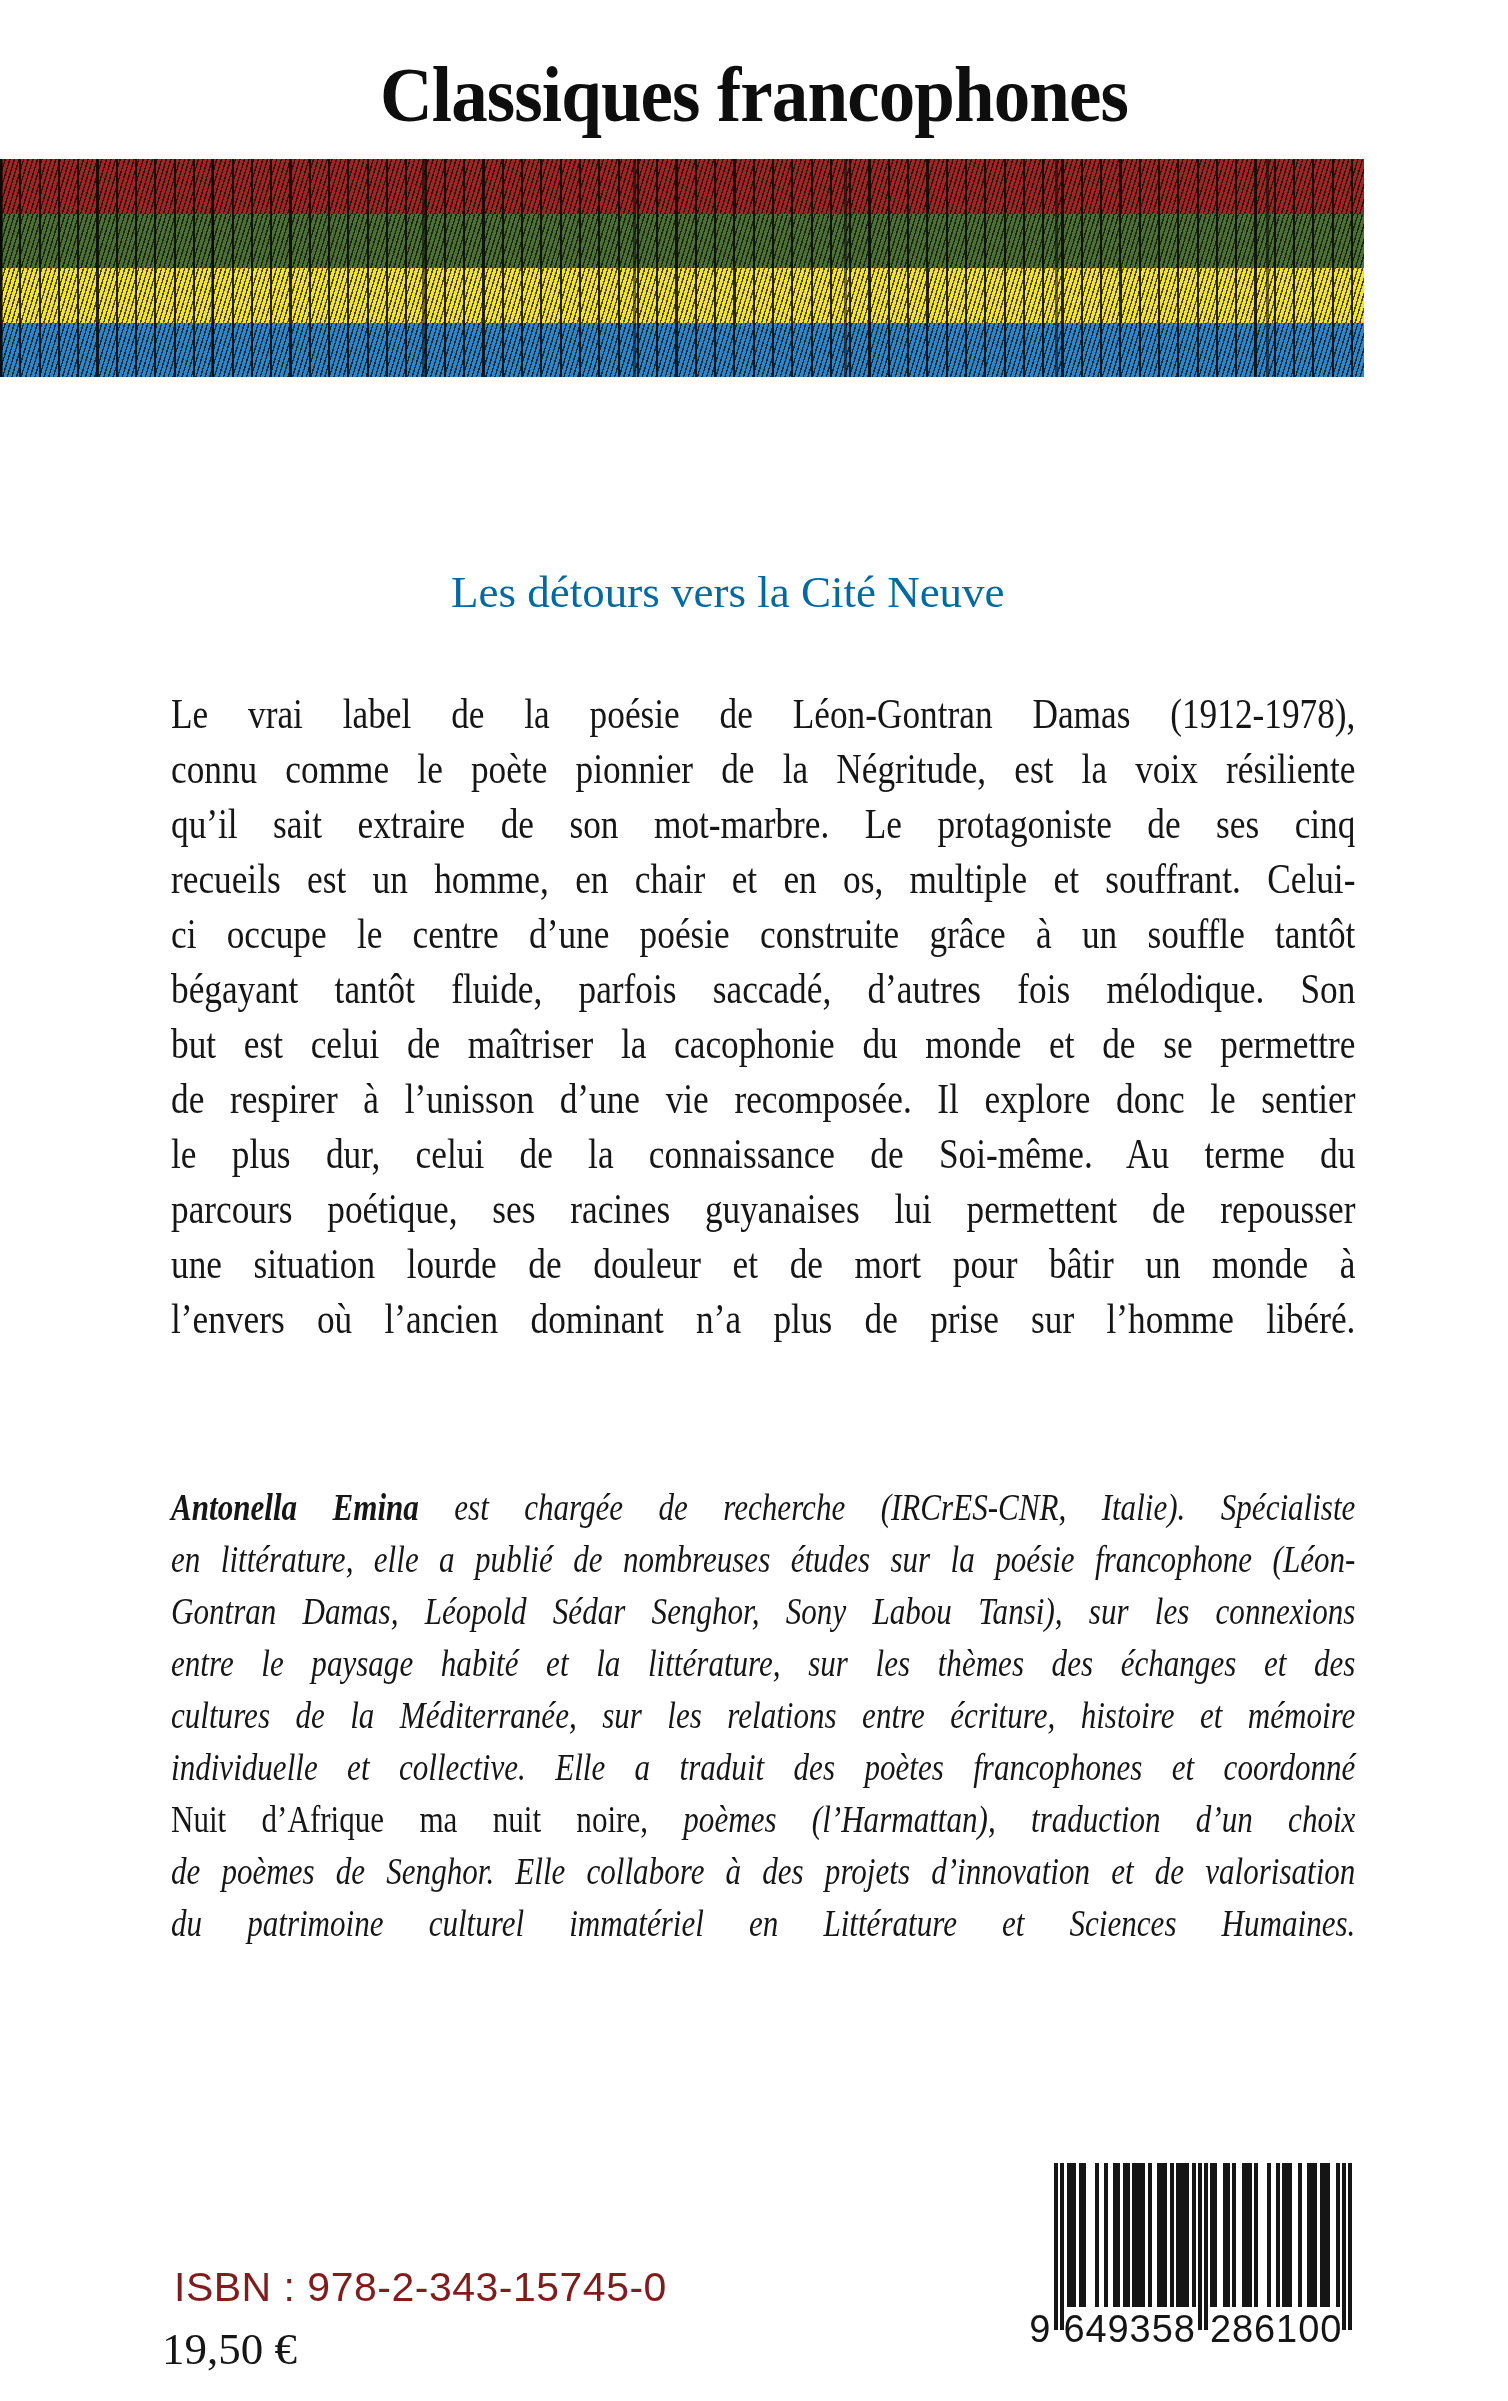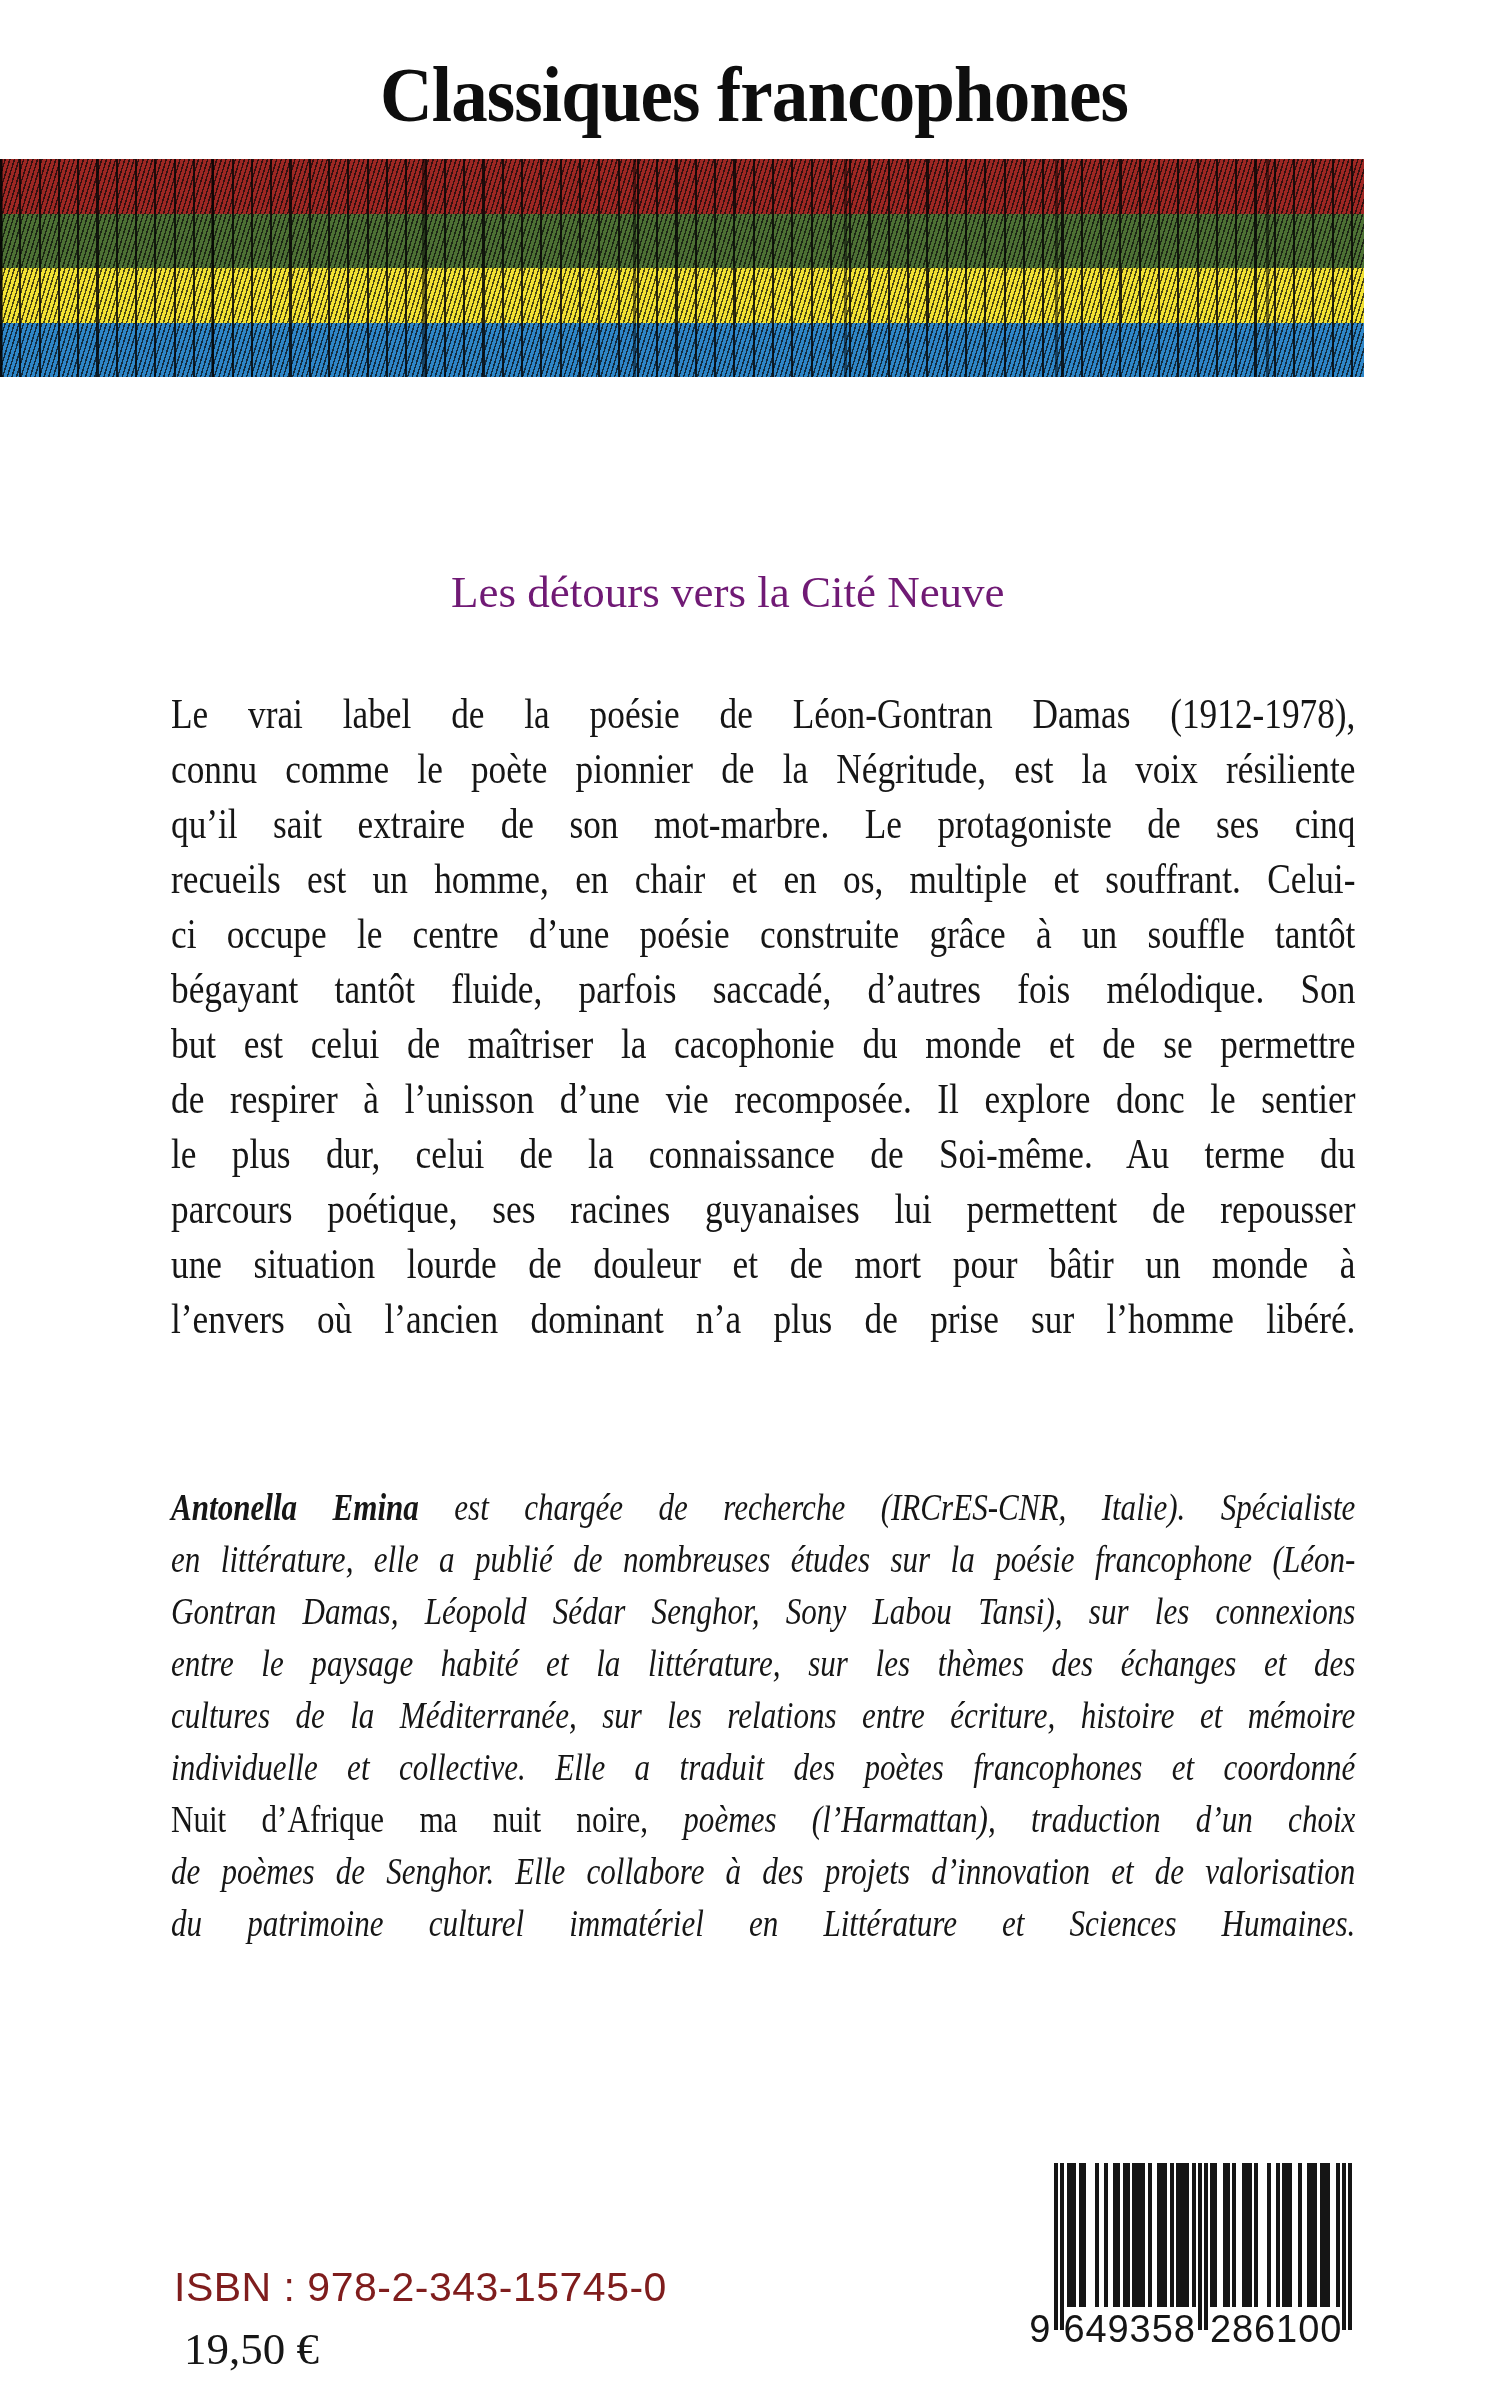--- a/index.html
+++ b/index.html
@@ -26,21 +26,21 @@
       repeating-linear-gradient(107deg, rgba(8,8,8,0.72) 0 1.4px, transparent 1.4px 4.4px);
   }
 
   
   .book-title{
     position:absolute;left:451px;top:485px;font-size:66px;line-height:72px;
     font-weight:400;letter-spacing:-0.5px;color:#131313;white-space:nowrap;
   }
   .book-subtitle{
     position:absolute;left:451px;top:566px;font-size:45px;line-height:53px;
-    font-weight:400;color:#701a75;white-space:nowrap;
+    font-weight:400;color:#0369a1;white-space:nowrap;
   }
 
   
   .synopsis{
     position:absolute;left:171px;top:687px;width:1410px;
     transform:scaleX(0.84);transform-origin:0 0;
     font-size:42px;line-height:55px;color:#161616;
   }
   
   .bio{
@@ -51,21 +51,21 @@
   .tline{text-align:justify;text-align-last:justify;}
   .seg-bi{font-weight:700;font-style:italic;}
   .seg-i{font-style:italic;}
   .seg-r{font-style:normal;}
 
   
   .isbn{
     position:absolute;left:174px;top:2264px;
     font-family:"Liberation Sans", sans-serif;font-size:41px;letter-spacing:0.5px;color:#7f1d1d;
   }
-  .price{position:absolute;left:184px;top:2323px;font-size:45px;color:#161616;}
+  .price{position:absolute;left:162px;top:2323px;font-size:45px;color:#161616;}
 
   
   .barcode{position:absolute;left:1054px;top:2163px;width:297px;height:182px;background:#ffffff;}
   .bars{position:absolute;inset:0;}
   .bar{position:absolute;top:0;background:#151515;}
   .bc-digit{
     position:absolute;top:147px;line-height:1;
     font-family:"Liberation Sans", sans-serif;font-size:38px;color:#151515;
   }
   .bc-first{left:-26.5px;width:23px;text-align:right;}

